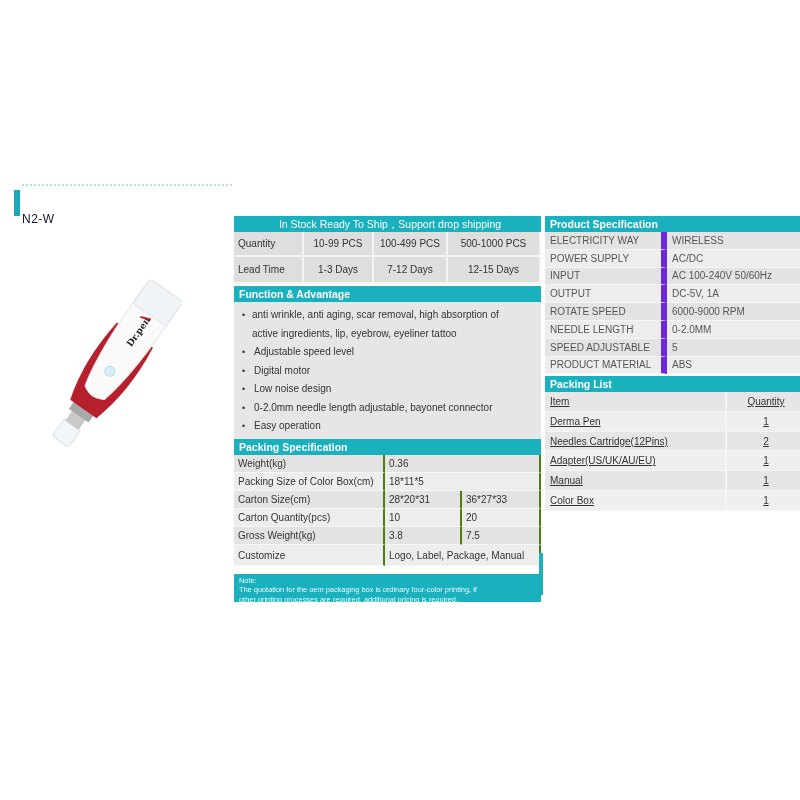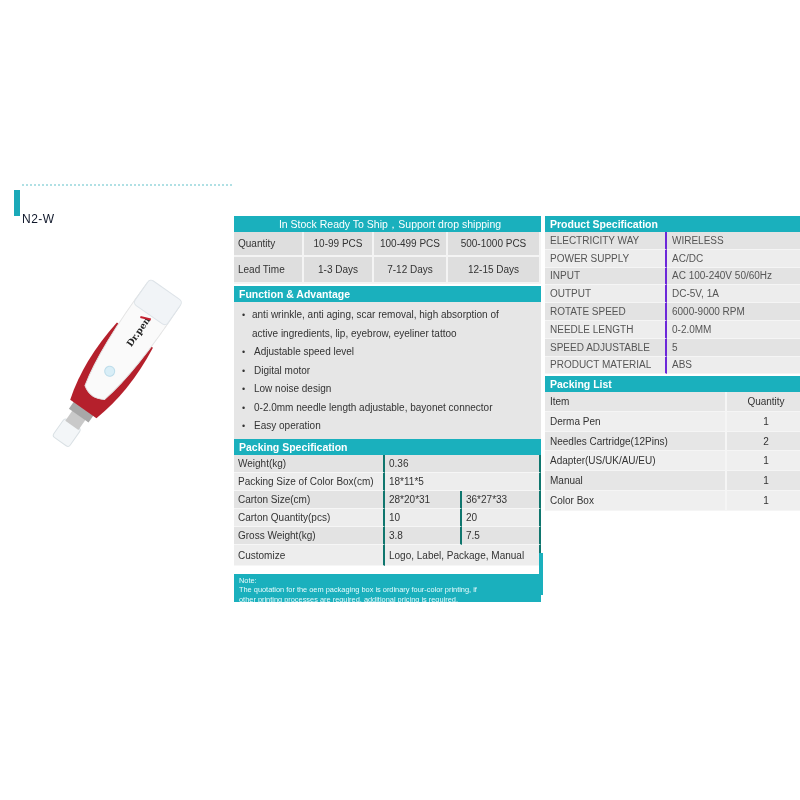--- a/index.html
+++ b/index.html
@@ -25,37 +25,37 @@
   .ship tr:nth-child(2) td { height:27px; }
 
   .func-hdr { margin-top:2px; }
   .func-body { background:#e6e6e6; padding:4px 6px 3px 6px; height:137px; }
   .func-body li { list-style:none; font-size:10px; line-height:18.5px; position:relative; padding-left:14px; }
   .func-body li::before { content:"•"; position:absolute; left:2px; top:0; font-size:9px; }
   .func-body li.first { padding-left:12px; }
   .func-body li .cont { display:block; }
 
   .pack-hdr { margin-top:0; }
-  .pack td { height:18px; padding-left:4px; border-bottom:1px solid #f6f6f6; border-right:2px solid #0f766e; }
+  .pack td { height:18px; padding-left:4px; border-bottom:1px solid #f6f6f6; border-right:2px solid #4d7c0f; }
   .pack tr:nth-child(odd) td { background:#e3e3e3; }
   .pack tr:nth-child(even) td { background:#ededed; }
   .pack td.c1 { width:151px; }
   .pack td.c2 { width:77px; }
 
   .note { position:absolute; left:234px; top:574px; width:307px; height:28px; background:#1ab0bd; color:#e8fbfc; font-size:7.4px; line-height:9.3px; padding:2px 5px; }
   .note-edge { position:absolute; left:539px; top:553px; width:4px; height:42px; background:#1ab0bd; }
 
   
   .rightcol { position:absolute; left:545px; top:216px; width:255px; }
   .spec td { height:17.8px; padding-left:5px; font-size:10px; color:#555; border-bottom:1px solid #f5f5f5; }
   .spec tr:nth-child(odd) td { background:#e3e3e3; }
   .spec tr:nth-child(even) td { background:#ededed; }
-  .spec td.k { width:122px; border-right:2px solid #6d28d9; }
+  .spec td.k { width:122px; border-right:6px solid #6d28d9; }
   .plist-hdr { margin-top:2px; }
-  .plist td { height:19.7px; padding-left:5px; font-size:10px; color:#333; border-bottom:1px solid #f5f5f5; }
+  .plist td { height:19.7px; padding-left:5px; font-size:10px; color:#333; border-bottom:1px solid #f5f5f5;text-decoration:underline; }
   .plist tr:nth-child(odd) td { background:#e6e6e6; }
   .plist tr:nth-child(even) td { background:#efefef; }
   .plist td.q { width:75px; text-align:center; border-left:2px solid #f5f5f5; }
 </style>
 </head>
 <body>
 
 <div class="model-sub"></div>
 <div class="model-tag"></div>
 <div class="model-title">N2-W</div>

